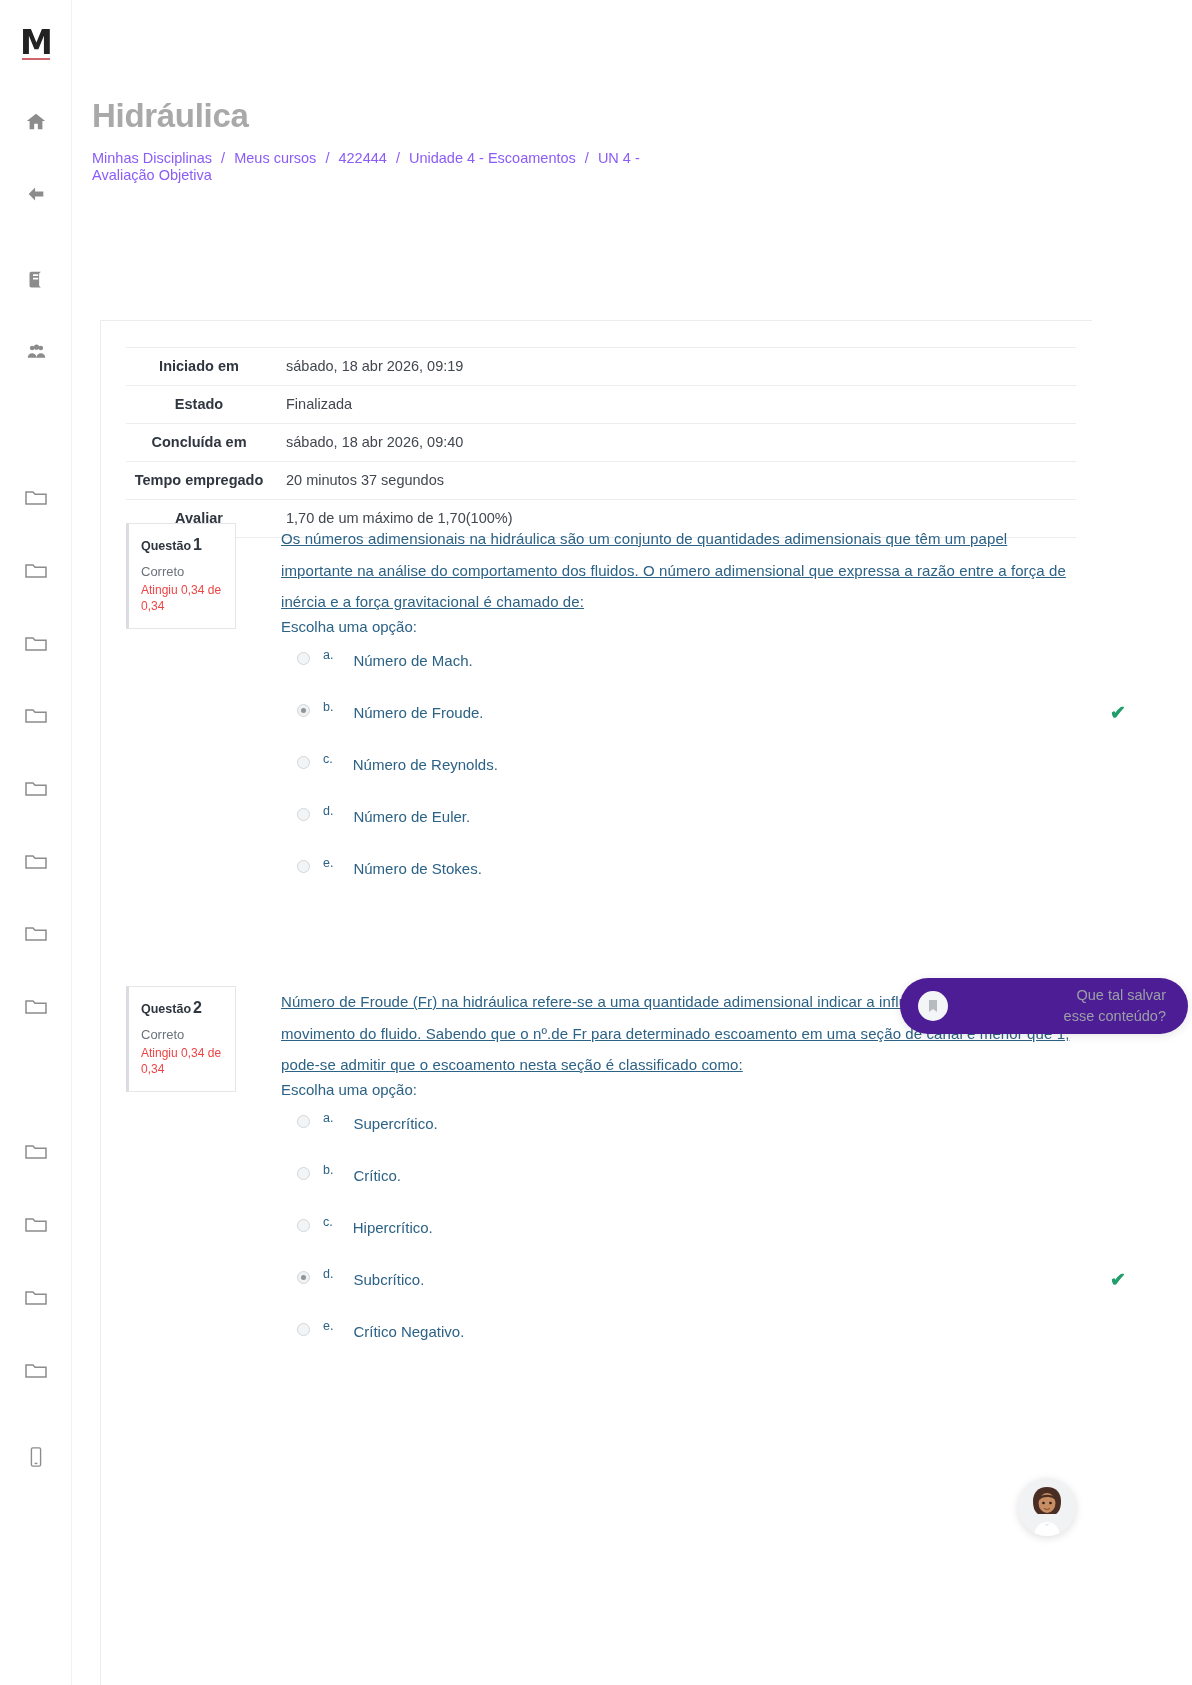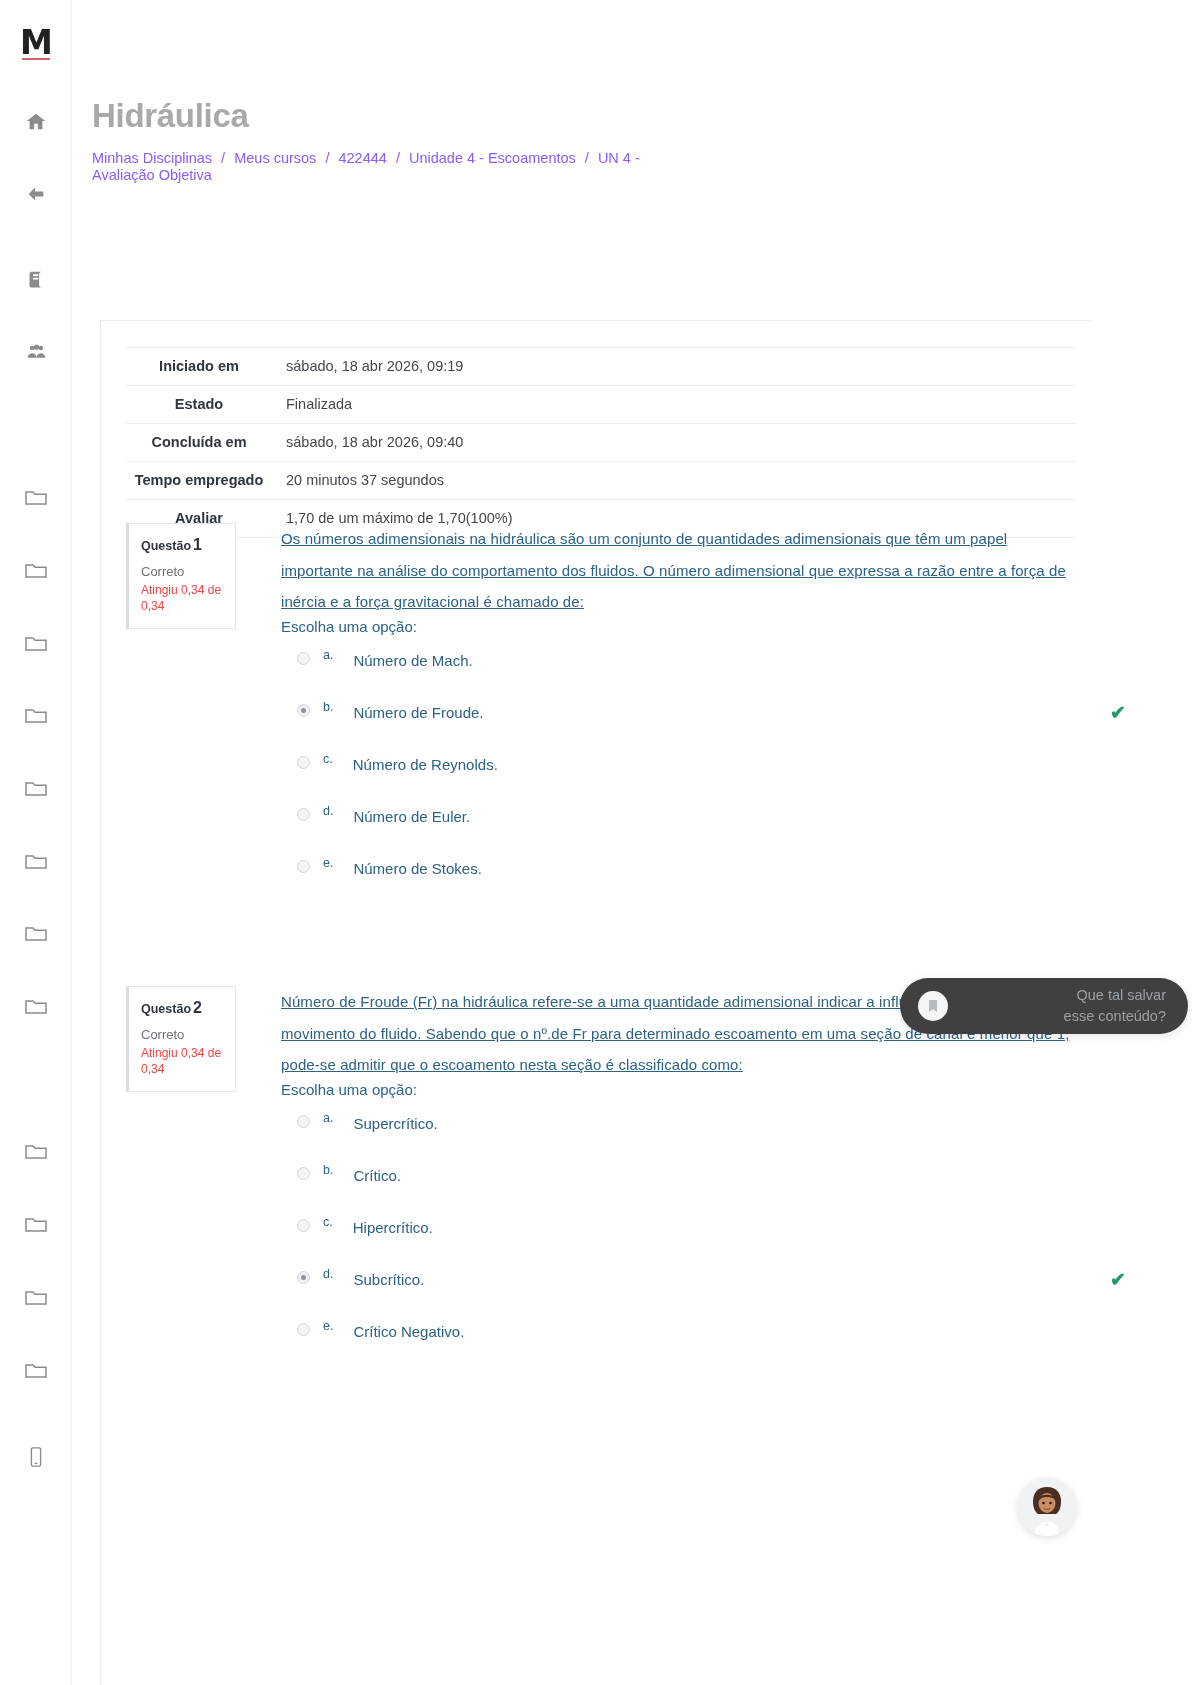--- a/index.html
+++ b/index.html
@@ -211,21 +211,21 @@
     color: #1f9d6b;
     font-size: 19px;
     font-weight: 700;
   }
 
   
   #save-tip {
     position: absolute;
     left: 900px; top: 978px;
     width: 288px; height: 56px;
-    background: #404040;
+    background: #4c1d95;
     border-radius: 28px;
     box-shadow: 0 2px 10px rgba(0,0,0,.10);
     display: flex;
     align-items: center;
     padding: 0 22px 0 18px;
   }
   #save-tip .tip-icon {
     width: 30px; height: 30px;
     border-radius: 50%;
     background: #f4f5f6;

